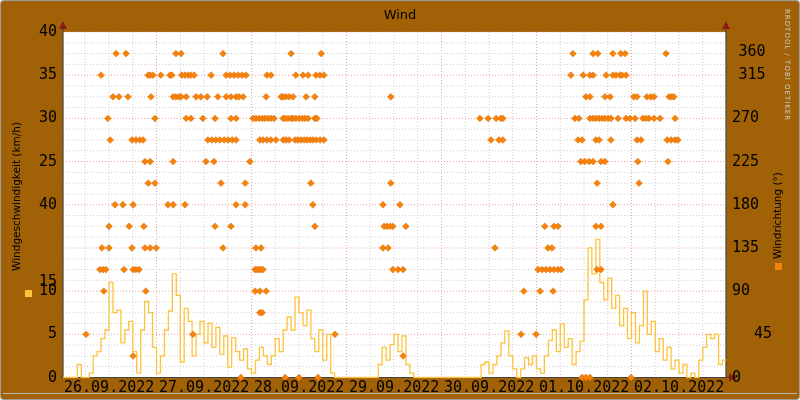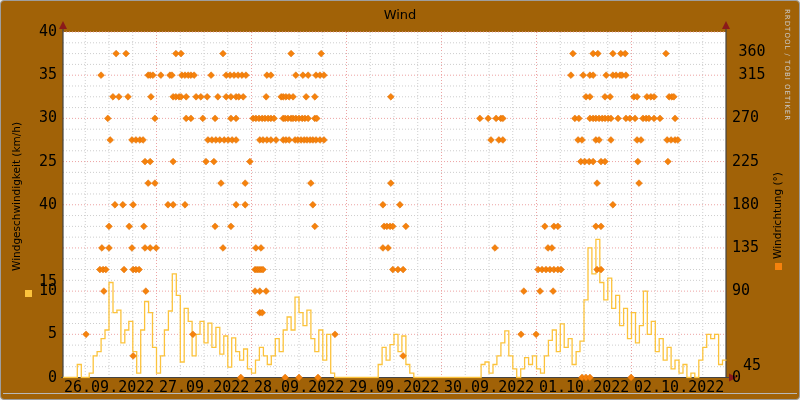--- a/index.html
+++ b/index.html
@@ -428,21 +428,21 @@
       <div class="ticklabel" style="left:28px;width:28px;text-align:right;top:369.5px;">0</div>
       <div class="ticklabel" style="left:28px;width:28px;text-align:right;top:326.3125px;">5</div>
       <div class="ticklabel" style="left:28px;width:28px;text-align:right;top:283.125px;">10</div>
       <div class="ticklabel" style="left:28px;width:28px;text-align:right;top:239.9375px;margin-top:34px;">15</div>
       <div class="ticklabel" style="left:28px;width:28px;text-align:right;top:196.75px;">40</div>
       <div class="ticklabel" style="left:28px;width:28px;text-align:right;top:153.56250000000003px;">25</div>
       <div class="ticklabel" style="left:28px;width:28px;text-align:right;top:110.375px;">30</div>
       <div class="ticklabel" style="left:28px;width:28px;text-align:right;top:67.1875px;">35</div>
       <div class="ticklabel" style="left:28px;width:28px;text-align:right;top:24px;">40</div>
       <div class="ticklabel" style="left:731px;width:40px;text-align:left;top:369.5px;">0</div>
-      <div class="ticklabel" style="left:731px;width:40px;text-align:center;top:326.3125px;margin-top:32px;">45</div>
+      <div class="ticklabel" style="left:731px;width:40px;text-align:right;top:326.3125px;">45</div>
       <div class="ticklabel" style="left:731px;width:40px;text-align:left;top:283.125px;">90</div>
       <div class="ticklabel" style="left:731px;width:40px;text-align:left;top:239.9375px;">135</div>
       <div class="ticklabel" style="left:731px;width:40px;text-align:left;top:196.75px;">180</div>
       <div class="ticklabel" style="left:731px;width:40px;text-align:left;top:153.5625px;">225</div>
       <div class="ticklabel" style="left:731px;width:40px;text-align:left;top:110.375px;">270</div>
       <div class="ticklabel" style="left:731px;width:40px;text-align:center;top:67.1875px;">315</div>
       <div class="ticklabel" style="left:731px;width:40px;text-align:center;top:24px;margin-top:20px;">360</div>
       <div class="ticklabel" style="left:63px;width:90px;text-align:center;top:380px;">26.09.2022</div>
       <div class="ticklabel" style="left:158px;width:90px;text-align:center;top:380px;">27.09.2022</div>
       <div class="ticklabel" style="left:253px;width:90px;text-align:center;top:380px;">28.09.2022</div>

